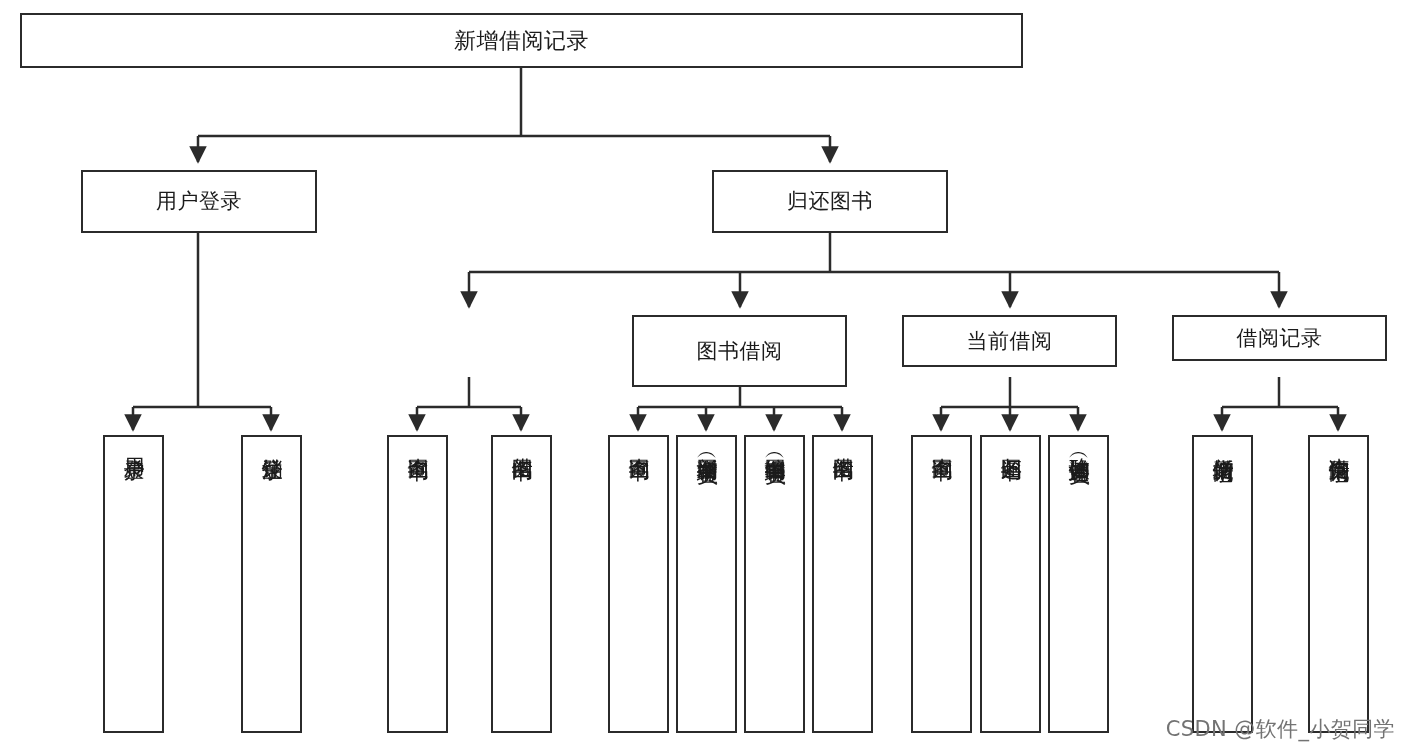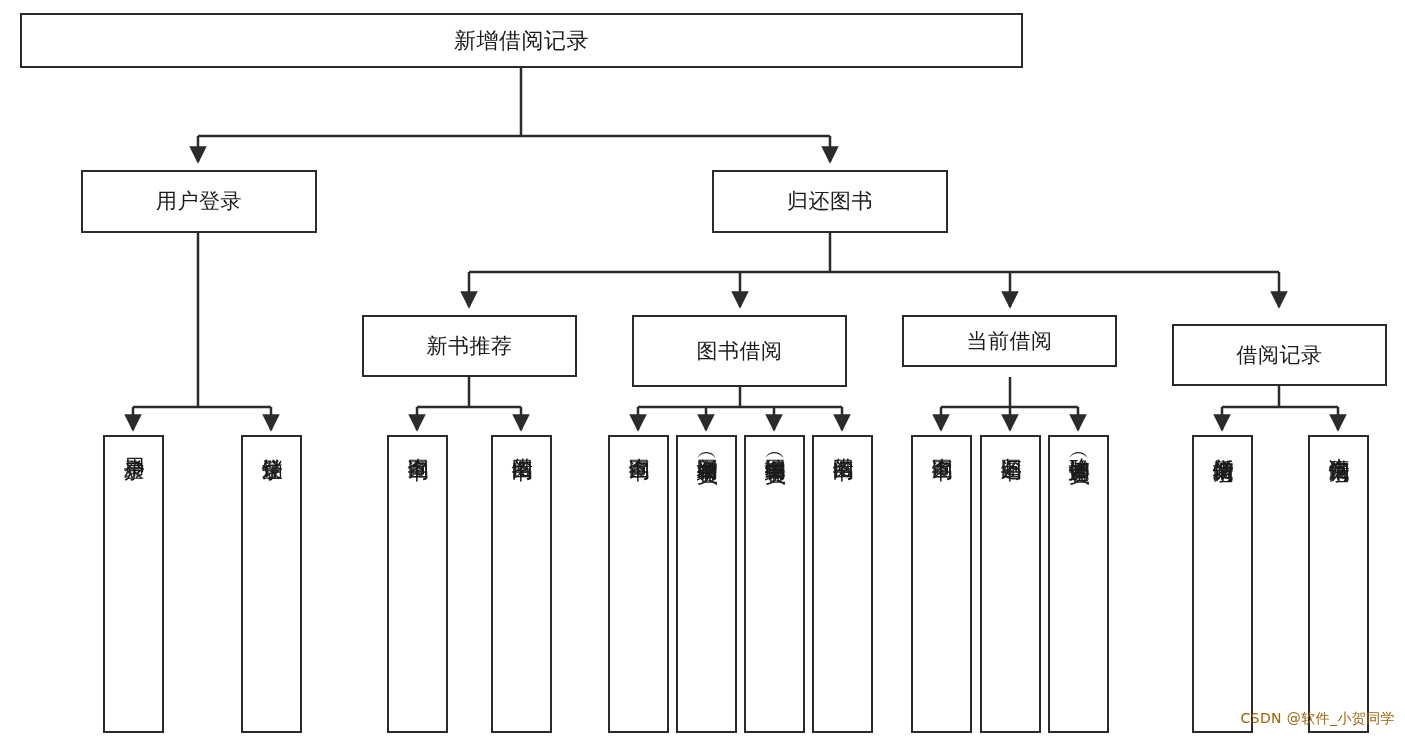--- a/index.html
+++ b/index.html
@@ -61,23 +61,23 @@
     text-orientation: upright;
     font-size: 21px;
     line-height: 1.12;
     letter-spacing: 1px;
     white-space: nowrap;
     -webkit-text-orientation: upright;
   }
   #watermark {
     position: absolute;
     right: 10px;
-    bottom: 19px;
-    font-size: 14px;
-    color: #a16207;
+    bottom: 4px;
+    font-size: 21px;
+    color: #737373;
     white-space: nowrap;
     pointer-events: none;
     letter-spacing: 0.4px;
   }
 </style>
 </head>
 <body>
 
 <div id="diagram-root">
 
@@ -135,30 +135,27 @@
     <span class="label">新增借阅记录</span>
   </div>
 
   <div class="node horiz" style="left:81px; top:170px; width:236px; height:63px;">
     <span class="label">用户登录</span>
   </div>
   <div class="node horiz" style="left:712px; top:170px; width:236px; height:63px;">
     <span class="label">归还图书</span>
   </div>
 
-  <div class="node horiz" style="left:362px; top:315px; width:215px; height:62px;">
-    <span class="label">新书推荐</span>
-  </div>
   <div class="node horiz" style="left:632px; top:315px; width:215px; height:72px;">
     <span class="label">图书借阅</span>
   </div>
   <div class="node horiz" style="left:902px; top:315px; width:215px; height:52px;">
     <span class="label">当前借阅</span>
   </div>
-  <div class="node horiz" style="left:1172px; top:324px; width:215px; height:62px;">
+  <div class="node horiz" style="left:1172px; top:315px; width:215px; height:46px;">
     <span class="label">借阅记录</span>
   </div>
 
   <div class="node vert" style="left:103px; top:435px; width:61px; height:298px;">
     <span class="label">用户登录</span>
   </div>
   <div class="node vert" style="left:241px; top:435px; width:61px; height:298px;">
     <span class="label">注销登录</span>
   </div>
 

